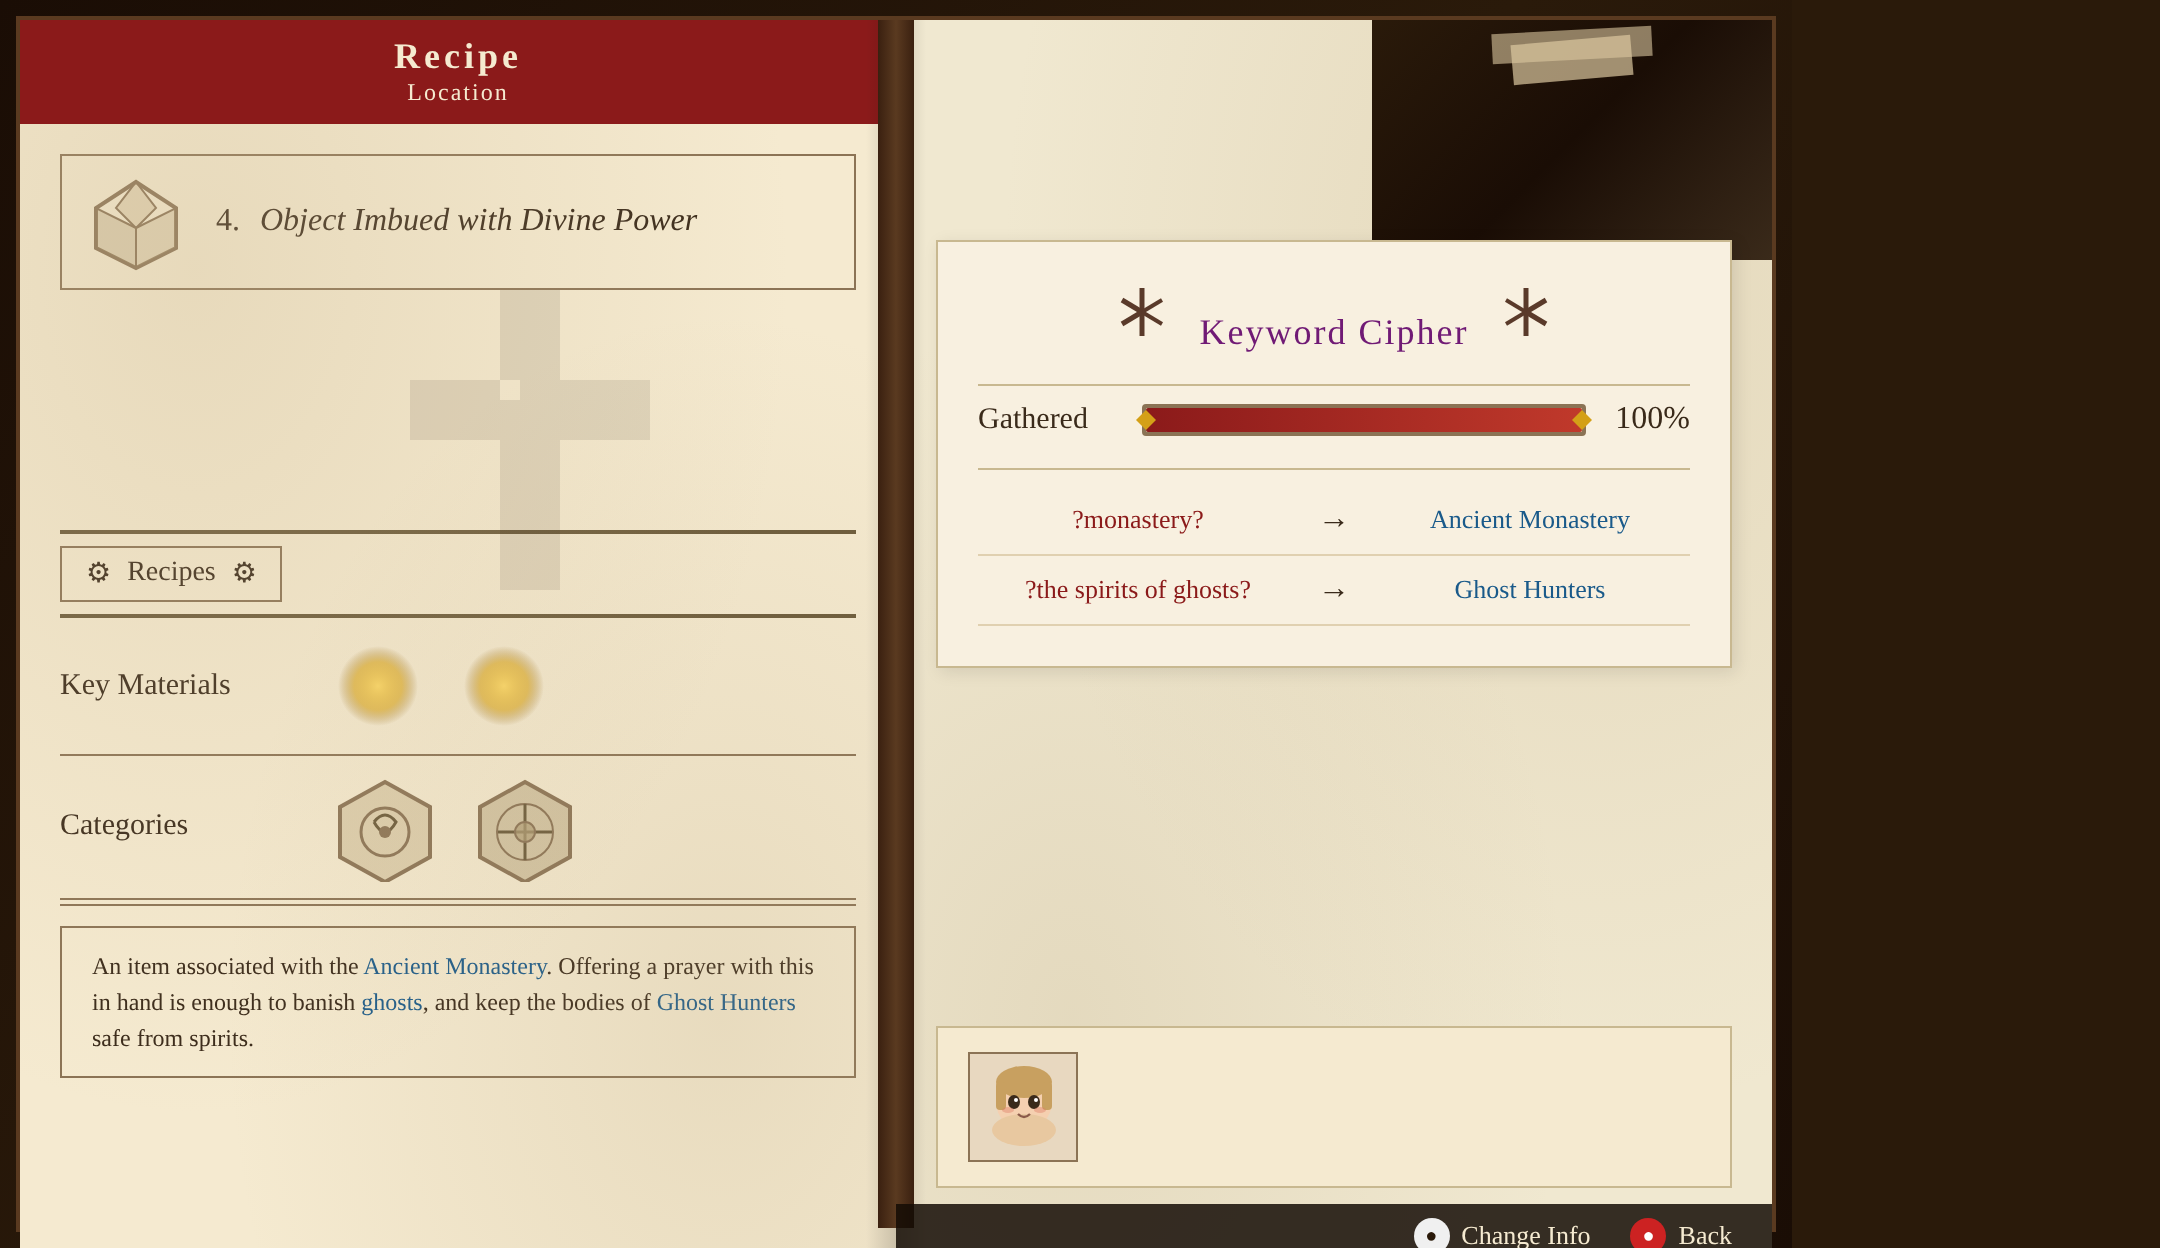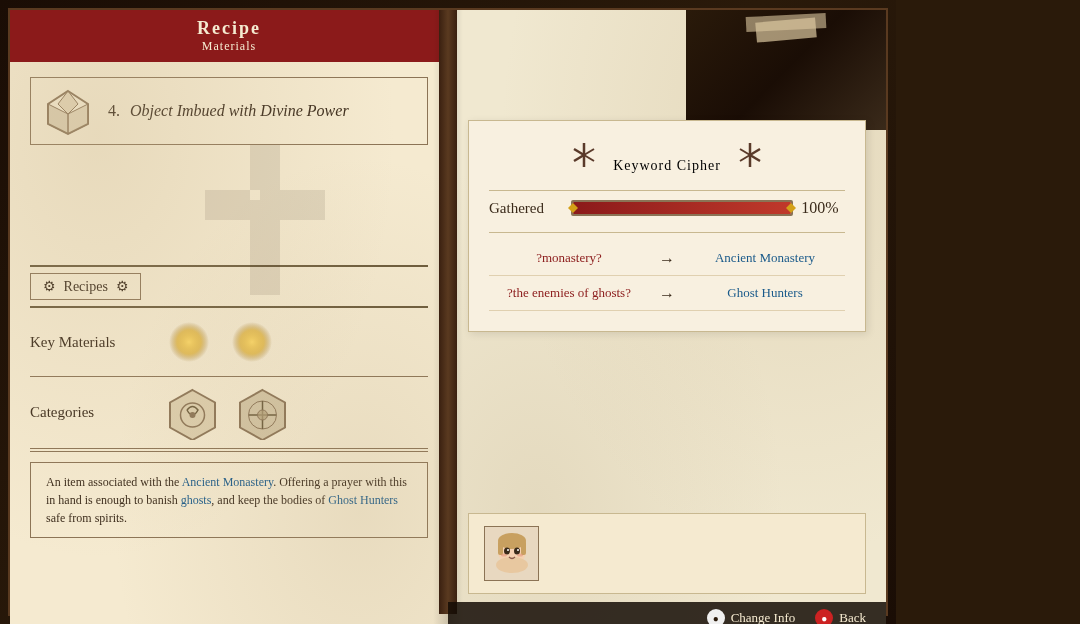--- a/index.html
+++ b/index.html
@@ -208,22 +208,22 @@
 
     .cipher-title-row {
       display: flex;
       align-items: center;
       justify-content: center;
       gap: 15px;
       margin-bottom: 15px;
     }
 
     .cipher-title {
-      font-size: 14px;
-      color: #000000;
+      font-size: 18px;
+      color: #701a75;
       letter-spacing: 1px;
       margin-top: 15px;
     }
 
     .cipher-icon {
       font-size: 22px;
       color: #5a3a2a;
     }
 
     
@@ -274,21 +274,21 @@
       width: 10px;
       height: 10px;
       background: #d4a017;
       clip-path: polygon(50% 0%, 100% 50%, 50% 100%, 0% 50%);
     }
 
     .progress-percent {
       font-size: 16px;
       color: #3a2a1a;
       min-width: 50px;
-      text-align: center;
+      text-align: right;
     }
 
     .cipher-divider {
       border: none;
       border-top: 1px solid #c8b890;
       margin: 8px 0;
     }
 
     
     .cipher-entries {
@@ -466,21 +466,21 @@
 
 <div class="book-outer">
   <div class="book-inner">
 
     <div class="spine"></div>
 
     <div class="left-page">
 
       <div class="recipe-header">
         <div class="recipe-title">Recipe</div>
-        <div class="recipe-subtitle">Materials</div>
+        <div class="recipe-subtitle">Location</div>
       </div>
 
       <div class="item-entry">
 
         <div class="item-icon">
           <svg viewBox="0 0 50 50" width="50" height="50">
             <polygon points="25,5 45,18 45,38 25,48 5,38 5,18" fill="none" stroke="#8b7355" stroke-width="2"></polygon>
             <polygon points="25,5 35,18 25,28 15,18" fill="rgba(200,180,140,0.4)" stroke="#8b7355" stroke-width="1"></polygon>
             <polygon points="25,28 45,18 45,38 25,48" fill="rgba(180,160,120,0.3)" stroke="#8b7355" stroke-width="1"></polygon>
             <polygon points="25,28 5,18 5,38 25,48" fill="rgba(160,140,100,0.3)" stroke="#8b7355" stroke-width="1"></polygon>
@@ -619,21 +619,21 @@
 
         <hr class="cipher-divider">
 
         <div class="cipher-entries">
           <div class="cipher-entry">
             <span class="cipher-question">?monastery?</span>
             <span class="cipher-arrow">→</span>
             <span class="cipher-answer">Ancient Monastery</span>
           </div>
           <div class="cipher-entry">
-            <span class="cipher-question">?the enemies of ghosts?</span>
+            <span class="cipher-question">?the spirits of ghosts?</span>
             <span class="cipher-arrow">→</span>
             <span class="cipher-answer">Ghost Hunters</span>
           </div>
         </div>
 
       </div>
 
       <div class="speech-box">
 
         <div class="character-avatar">

